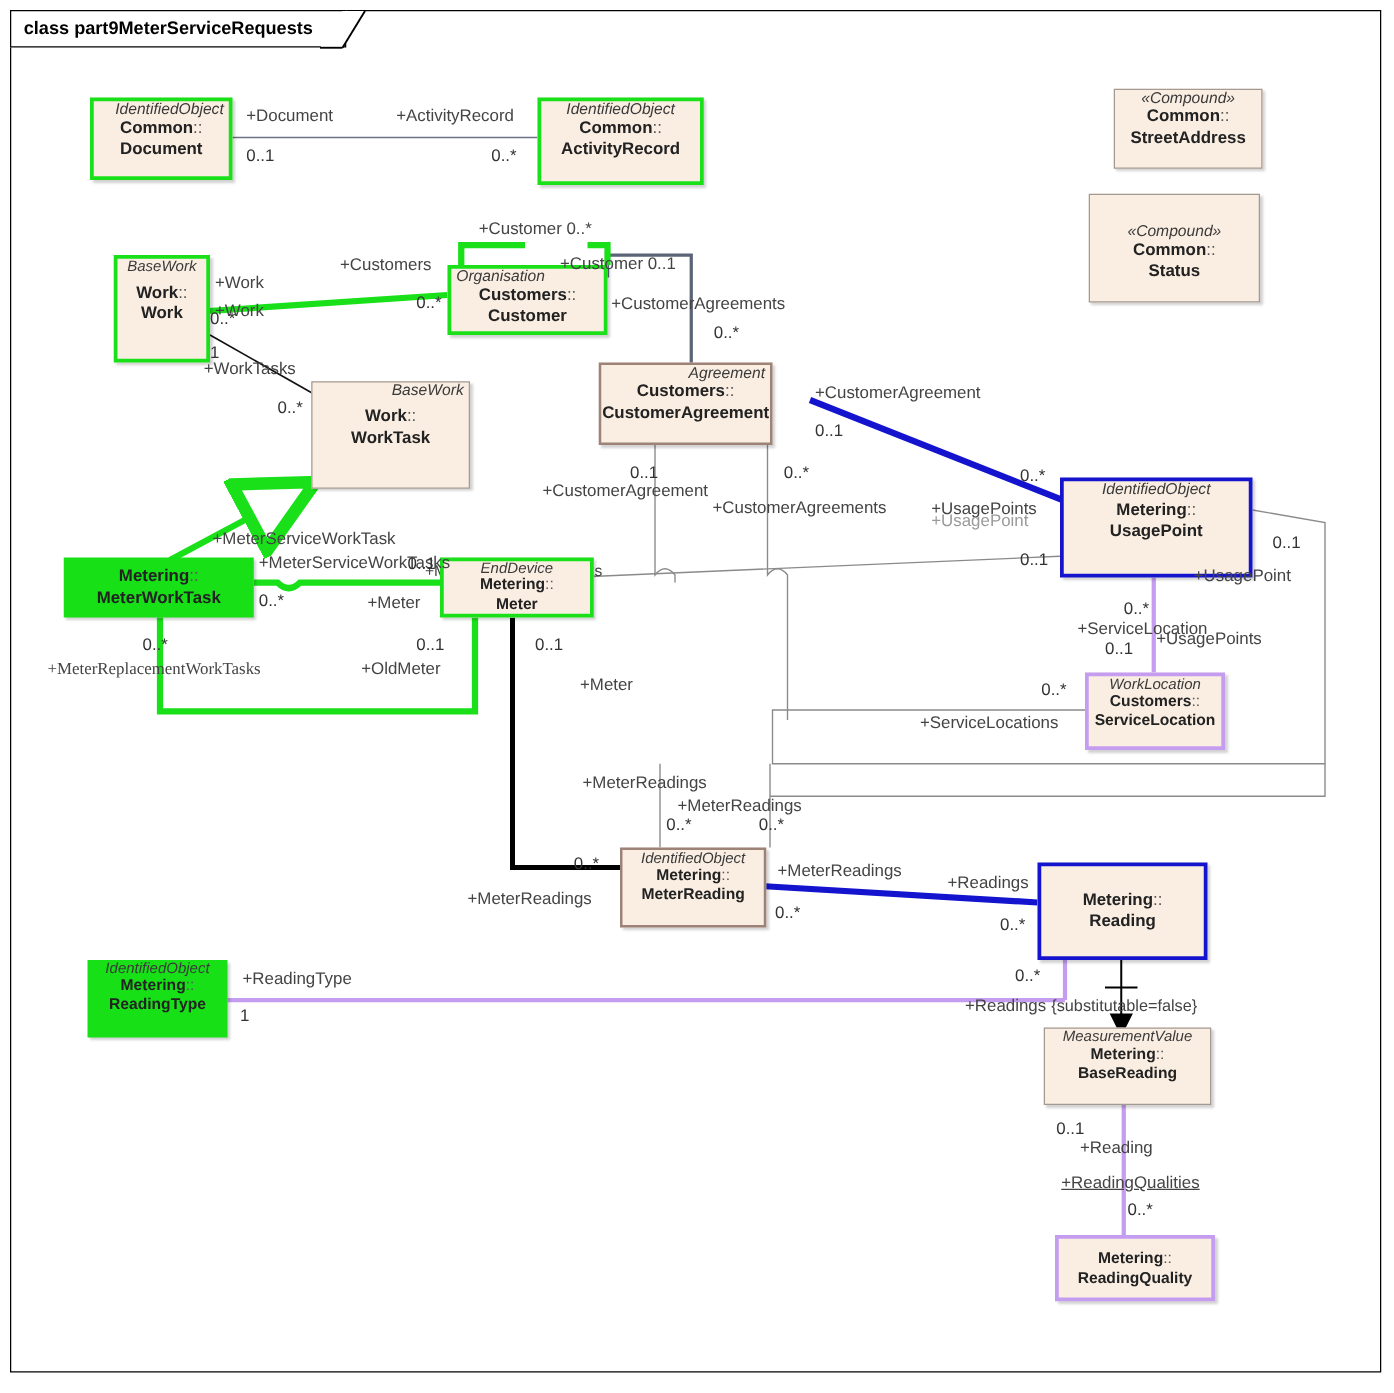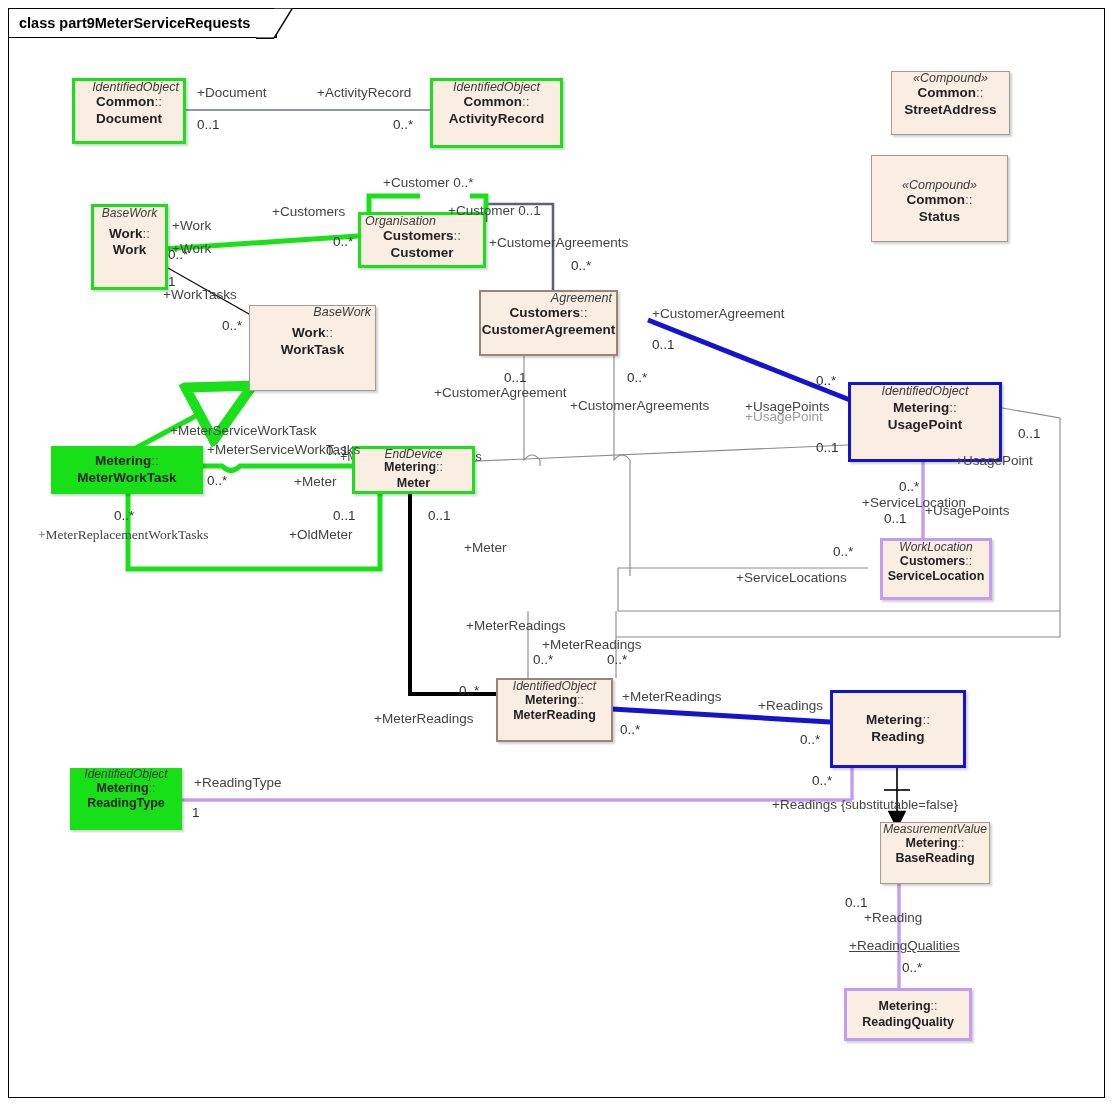--- a/index.html
+++ b/index.html
@@ -177,21 +177,21 @@
   </div>
 
   <div class="node b-blue" style="left:848px;top:382px;width:154px;height:80px;">
     <div class="stereo ctr">IdentifiedObject</div>
     <div class="nm" style="margin-top:2px;">
       <span>Metering</span><span class="sep">::</span><br>
       <span>UsagePoint</span>
     </div>
   </div>
 
-  <div class="node b-purple" style="left:868px;top:538px;width:112px;height:62px;margin-left:12px;">
+  <div class="node b-purple" style="left:868px;top:538px;width:112px;height:62px;">
     <div class="stereo ctr" style="font-size:12px;">WorkLocation</div>
     <div class="nm" style="font-size:12.5px;">
       <span>Customers</span><span class="sep">::</span><br>
       <span>ServiceLocation</span>
     </div>
   </div>
 
   <div class="node fill-green" style="left:51px;top:446px;width:152px;height:48px;justify-content:center;">
     <div class="nm">
       <span>Metering</span><span class="sep">::</span><br>
@@ -223,21 +223,21 @@
   </div>
 
   <div class="node fill-green" style="left:70px;top:768px;width:112px;height:62px;">
     <div class="stereo ctr" style="font-size:12px;">IdentifiedObject</div>
     <div class="nm" style="font-size:12.5px;">
       <span>Metering</span><span class="sep">::</span><br>
       <span>ReadingType</span>
     </div>
   </div>
 
-  <div class="node b-gray" style="left:880px;top:822px;width:110px;height:62px;">
+  <div class="node b-gray" style="left:835px;top:822px;width:134px;height:62px;">
     <div class="stereo ctr" style="font-size:12px;">MeasurementValue</div>
     <div class="nm" style="font-size:12.5px;">
       <span>Metering</span><span class="sep">::</span><br>
       <span>BaseReading</span>
     </div>
   </div>
 
   <div class="node b-purple" style="left:844px;top:988px;width:128px;height:53px;justify-content:center;">
     <div class="nm" style="font-size:12.5px;">
       <span>Metering</span><span class="sep">::</span><br>

